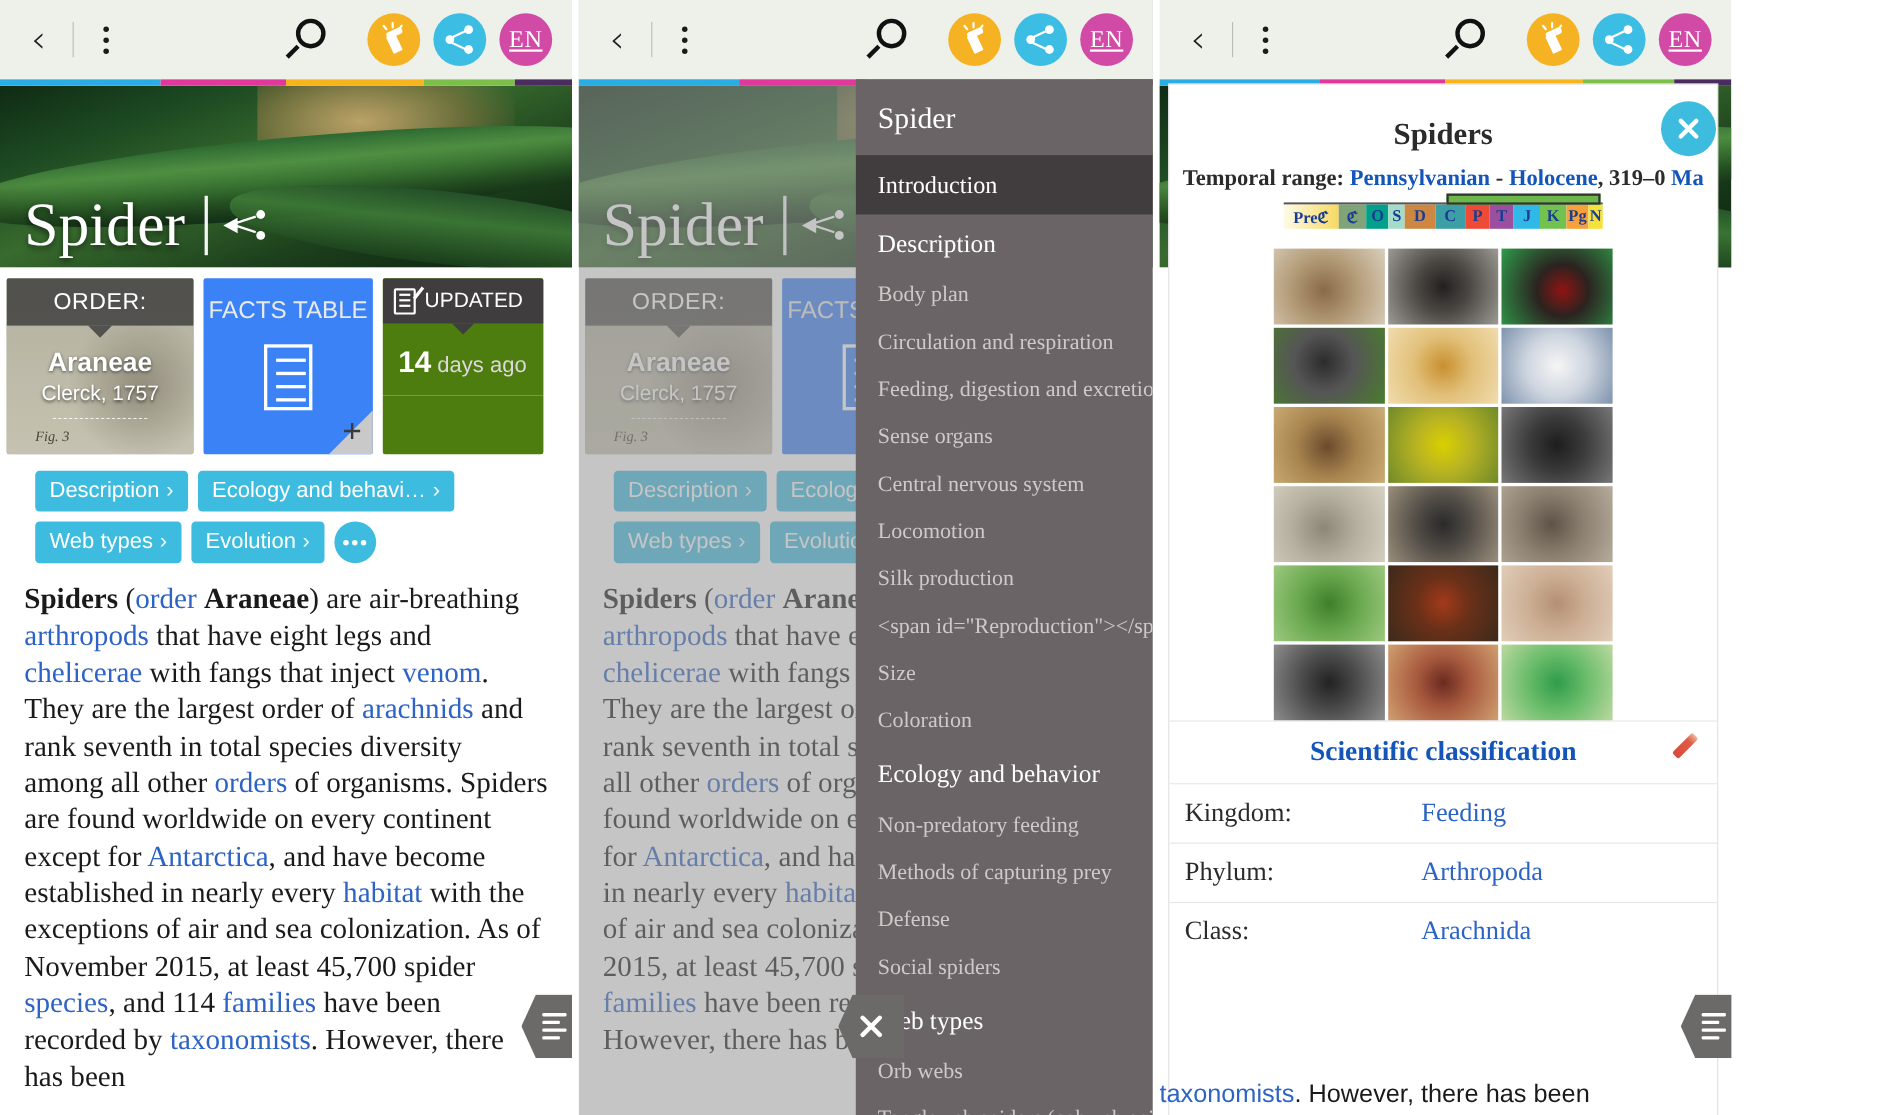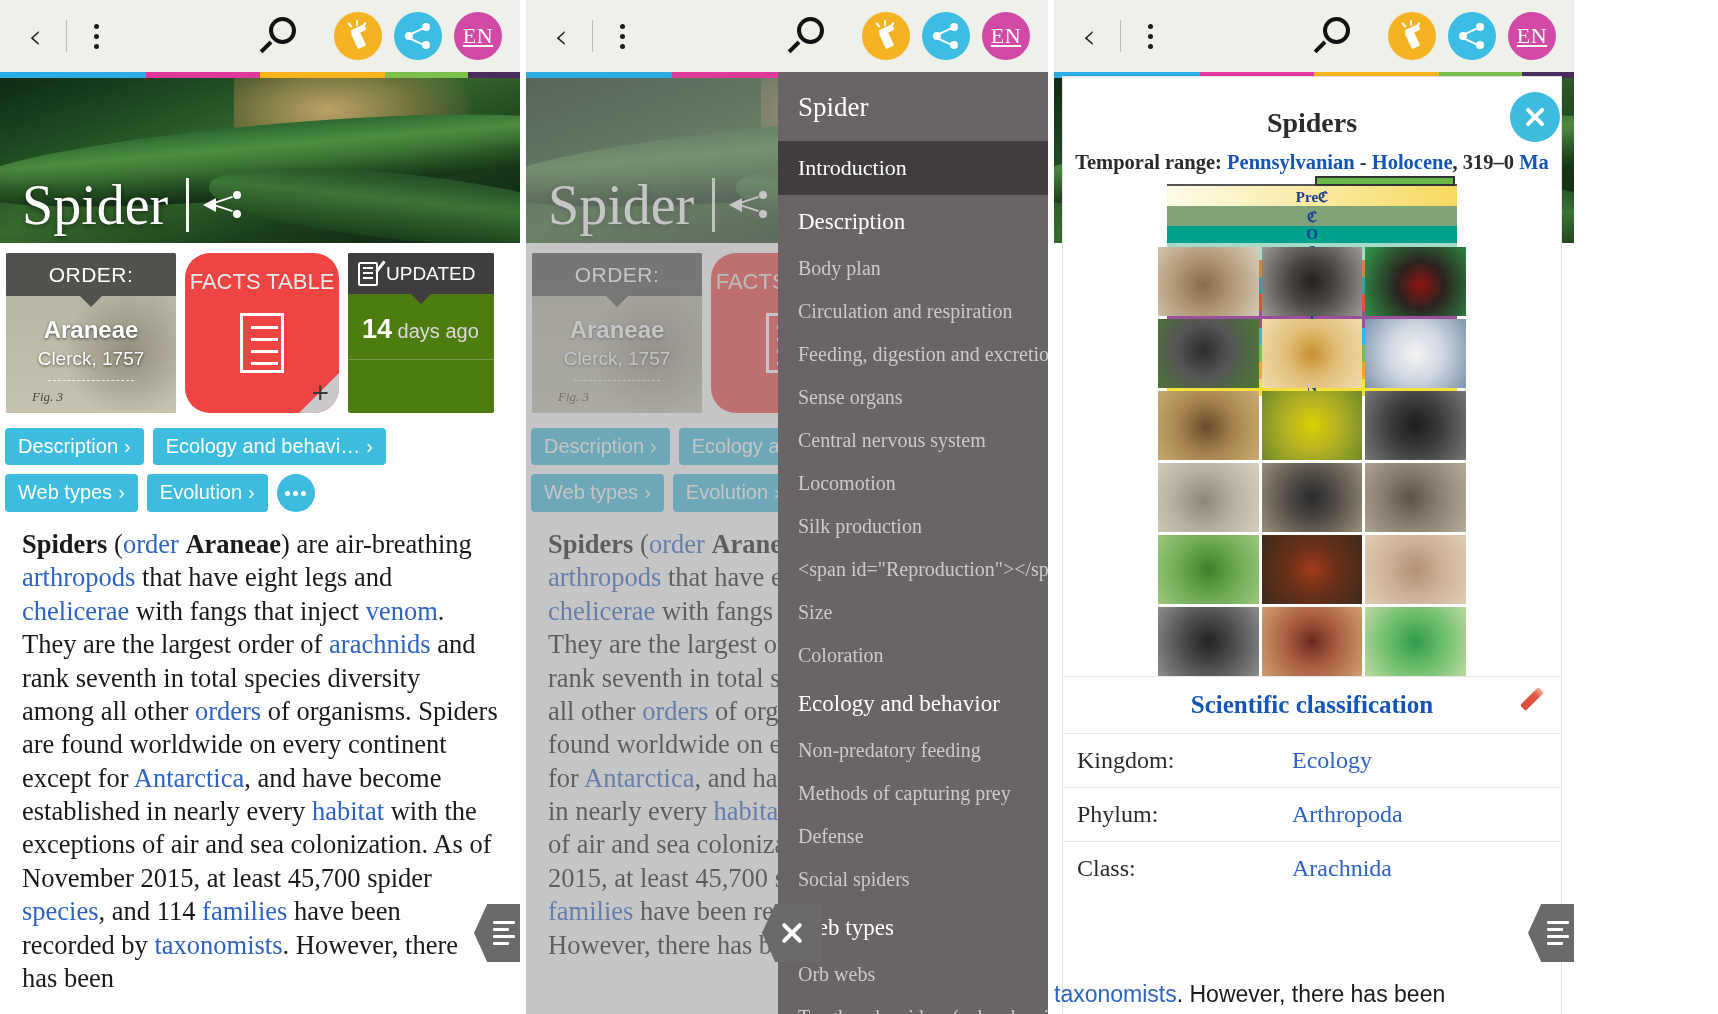--- a/index.html
+++ b/index.html
@@ -173,22 +173,21 @@
     position:relative; z-index:2; margin: 10px auto 0; width: 86px;
     border-top: 1px dashed rgba(255,255,255,.8);
   }
   .card.order .figtext {
     position:absolute; z-index:2; left: 26px; bottom: 8px;
     font-family:"Liberation Serif", serif; font-style:italic; color:#4b4639; font-size:13px;
   }
 
   .card.facts {
     flex: 0 0 154px;
-    background: #ef4444;
-    border-radius: 25px;
+    background: #3b82f6;
   }
   .card.facts .ftitle {
     text-align:center; padding-top: 16px; font-size: 22px; color:#e9e9e9;
   }
   .card.facts .doc {
     margin: 18px auto 0; width: 44px; height: 60px; border: 3px solid #fff;
     position:relative;
   }
   .card.facts .doc i {
     position:absolute; left: 8px; height: 3px; background:#fff; display:block;
@@ -226,21 +225,21 @@
      transform: rotate(38deg); }
   .card.updated .urow1 { padding: 20px 0 0 14px; font-size: 20px; }
   .card.updated .urow1 b { font-size: 27px; font-weight:bold; }
   .card.updated .urow1 span { color:#ddd8dc; }
   .card.updated .usep { margin: 14px 0 0 0; height:1px; background: rgba(255,255,255,.22); }
   .card.updated .urow2 { padding: 13px 0 0 14px; font-size: 18px; }
   .card.updated .urow2 b { font-size: 22px; font-weight:bold; }
   .card.updated .urow2 span { color:#ddd8dc; }
 
   
-  .chips { display:flex; flex-wrap: wrap; gap: 9px; padding: 15px 20px 0 5px; text-align: center; }
+  .chips { display:flex; flex-wrap: wrap; gap: 9px; padding: 15px 20px 0 32px; text-align: center; }
   .chip {
     background:#3ebcdf; color:#ffffff; border-radius:4px;
     padding: 7px 13px 8px; font-size: 20px; line-height:1.1;
     font-family:"Liberation Sans", sans-serif; white-space:nowrap;
   }
   .chip .car { margin-left: 6px; opacity:.95; }
   .chip-more {
     background:#3ebcdf; color:#fff; width: 38px; height: 38px; border-radius:50%;
     display:flex; align-items:center; justify-content:center; gap:3px;
   }
@@ -319,21 +318,21 @@
 
   .ib-title { text-align:center; font-size: 28px; font-weight:bold; color:#2b2b2b; padding: 30px 0 0; }
   .ib-temporal { text-align:center; font-size: 20.5px; font-weight:bold; color:#2b2b2b; padding: 12px 10px 0; }
   .ib-temporal a { color:#1355b8; text-decoration:none; }
 
   .geoscale { position:relative; margin: 10px auto 0; width: 290px; }
   .geo-rangebar {
     position:absolute; top: -8px; height: 10px; background:#6cb74a; border:2px solid #333;
     left: 148px; right: 2px;
   }
-  .geo-row { display:flex; height: 45px; border-top:2px solid #555;flex-direction:column; }
+  .geo-row { display:flex; height: 24px; border-top:2px solid #555; }
   .geo-cell {
     display:flex; align-items:center; justify-content:center;
     font-size: 15px; font-weight:bold; color:#1b3d8f;
     font-family:"Liberation Serif", serif;
   }
 
   .ib-grid { display:grid; grid-template-columns: repeat(3, 1fr); gap: 3px; width: 308px; margin: 18px auto 0; }
   .ib-grid .cell { height: 69px; background:#777; background-size: cover; position:relative; overflow:hidden; }
   .ib-caption {
     text-align:center; font-size: 21px; color:#2f2f2f; padding: 18px 0 16px;
@@ -758,21 +757,21 @@
 
 
       <div class="ib-sci">
         <span>Scientific classification</span>
         <span class="pencil"></span>
       </div>
 
       <div id="ib-rows">
           <div class="ib-row">
             <div class="k">Kingdom:</div>
-            <div class="v"><a>Ecology</a></div>
+            <div class="v"><a>Feeding</a></div>
           </div>
           <div class="ib-row">
             <div class="k">Phylum:</div>
             <div class="v"><a>Arthropoda</a></div>
           </div>
           <div class="ib-row">
             <div class="k">Class:</div>
             <div class="v"><a>Arachnida</a></div>
           </div>
         </div>

